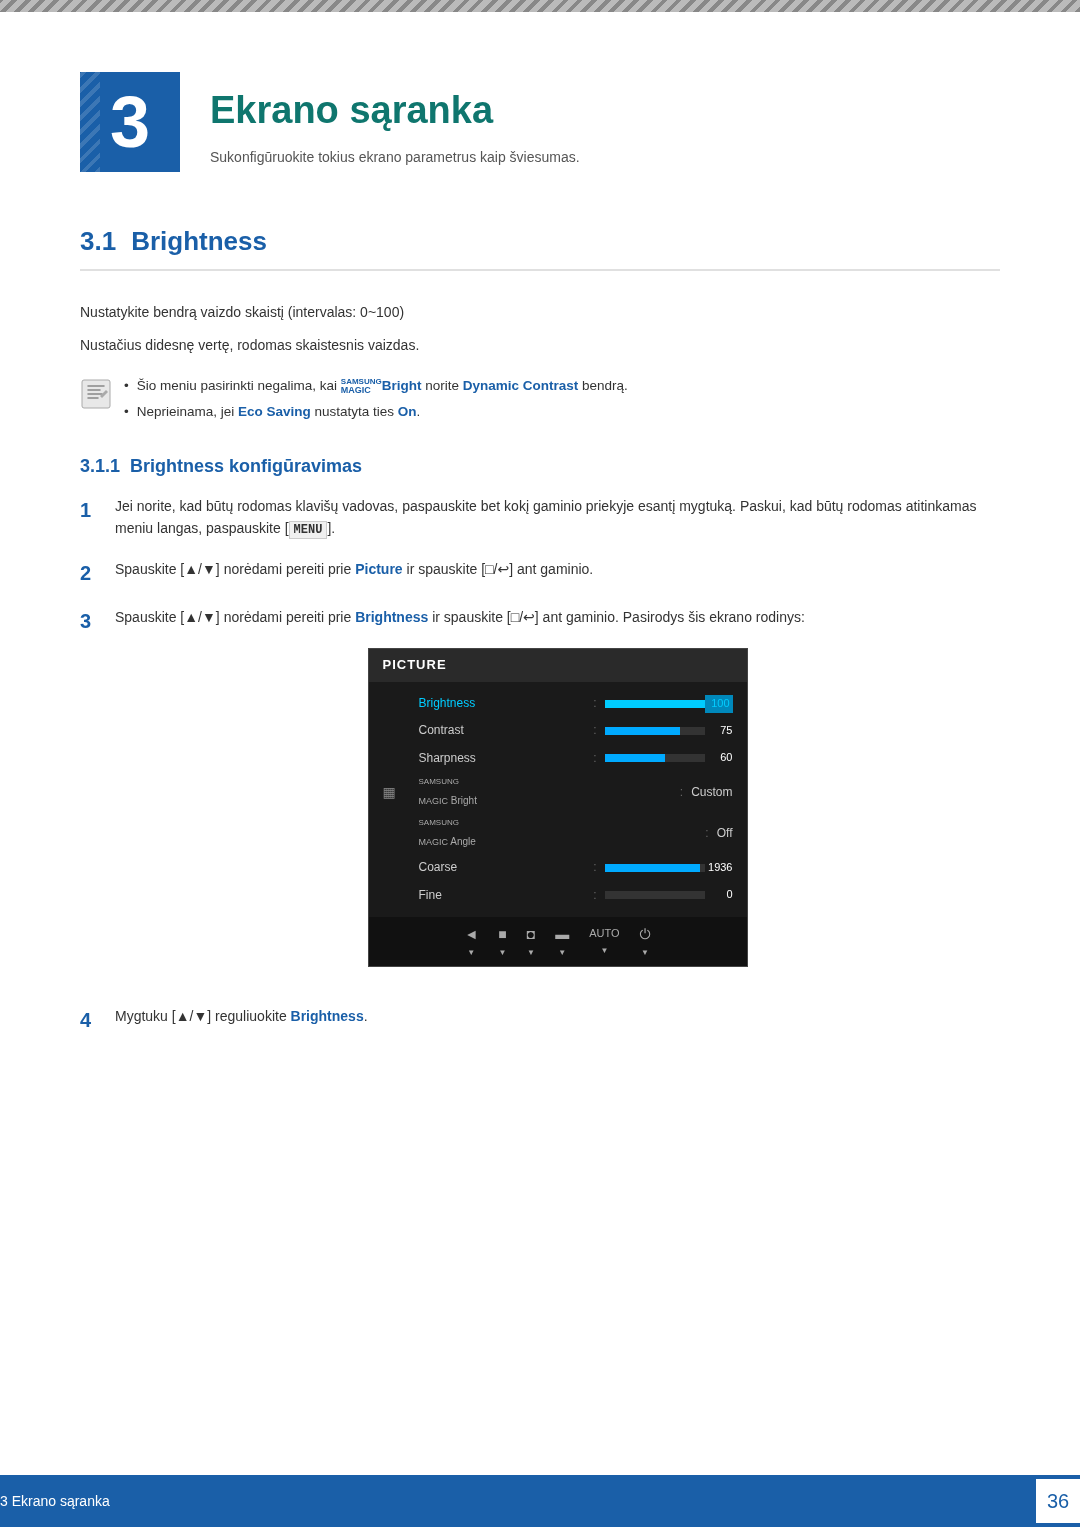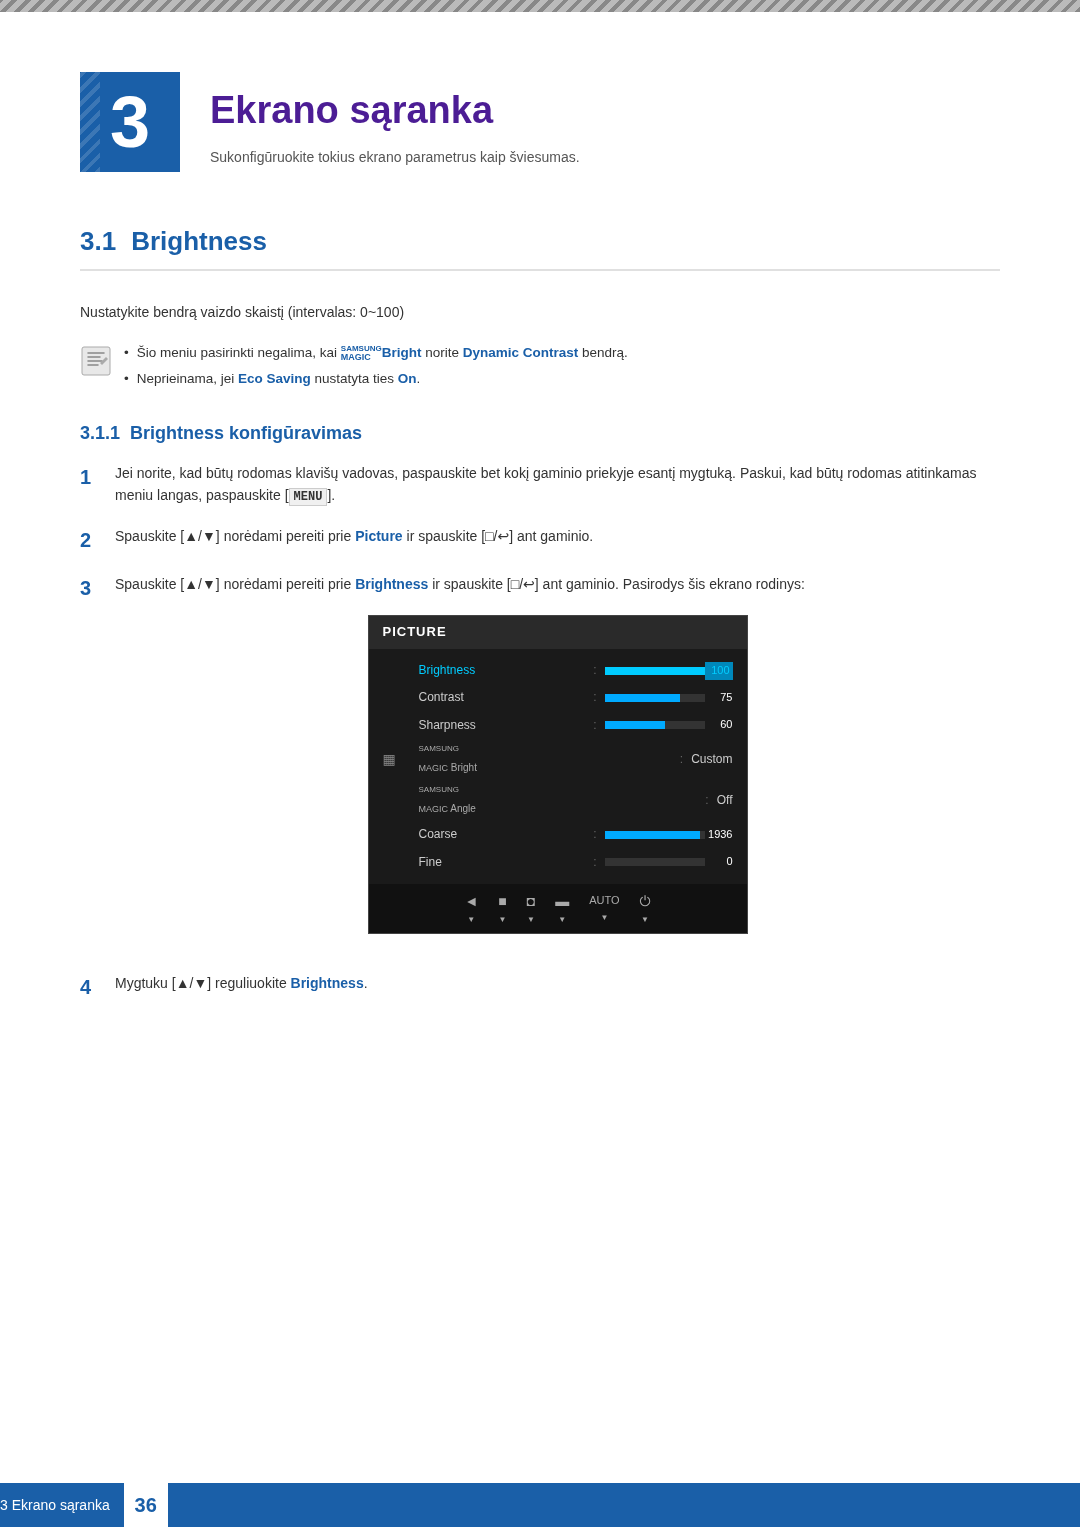--- a/index.html
+++ b/index.html
@@ -59,21 +59,21 @@
       );
     }
 
     .chapter-title-area {
       padding-top: 10px;
     }
 
     .chapter-title {
       font-size: 38px;
       font-weight: bold;
-      color: #4c1d95;
+      color: #0f766e;
       margin-bottom: 8px;
     }
 
     .chapter-subtitle {
       font-size: 14px;
       color: #555;
     }
 
     
     .section-title {
@@ -300,20 +300,21 @@
       <div class="chapter-title">Ekrano sąranka</div>
       <div class="chapter-subtitle">Sukonfigūruokite tokius ekrano parametrus kaip šviesumas.</div>
     </div>
   </div>
 
   <div class="section-title">
     <span class="section-number">3.1</span><span>Brightness</span>
   </div>
 
   <p class="body-text">Nustatykite bendrą vaizdo skaistį (intervalas: 0~100)</p>
+  <p class="body-text">Nustačius didesnę vertę, rodomas skaistesnis vaizdas.</p>
 
   <div class="note-box">
 
     <svg class="note-icon" viewBox="0 0 32 32" fill="none" xmlns="http://www.w3.org/2000/svg">
       <rect x="2" y="2" width="28" height="28" rx="2" fill="#e8e8e8" stroke="#aaa" stroke-width="1"></rect>
       <path d="M8 8 L24 8 M8 12 L20 12 M8 16 L22 16 M8 20 L18 20" stroke="#888" stroke-width="1.5" stroke-linecap="round"></path>
       <path d="M20 18 L26 12 L28 14 L22 20 Z" fill="#aaa"></path>
     </svg>
     <div class="note-content">
       <div class="note-item">
@@ -476,16 +477,16 @@
       <span class="step-number">4</span>
       <span class="step-text">
         <span>Mygtuku [▲/▼] reguliuokite </span><span class="highlight-blue">Brightness</span><span>.</span>
       </span>
     </div>
 
   </div>
 
 </div>
 
-<div style="position:fixed; bottom:0; left:0; width:1080px; height:44px; background:#1a5fa8; display:flex; align-items:center; justify-content:flex-start;">
+<div style="position:fixed; bottom:0; left:0; width:1080px; height:52px; background:#1a5fa8; display:flex; align-items:center; justify-content:space-between;">
   <span style="color:white; font-size:14px; margin-right:14px;">3 Ekrano sąranka</span>
-  <div style="background:white; color:#1a5fa8; font-size:20px; font-weight:bold; width:44px; height:44px; display:flex; align-items:center; justify-content:center;">36</div>
+  <div style="background:white; color:#1a5fa8; font-size:20px; font-weight:normal; width:44px; height:44px; display:flex; align-items:center; justify-content:center;">36</div>
 </div>
 
 </body></html>

